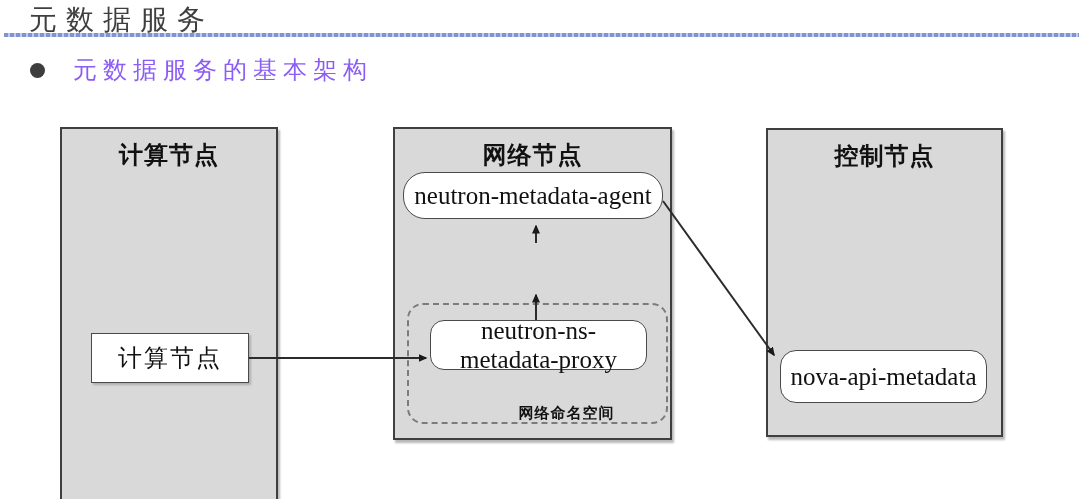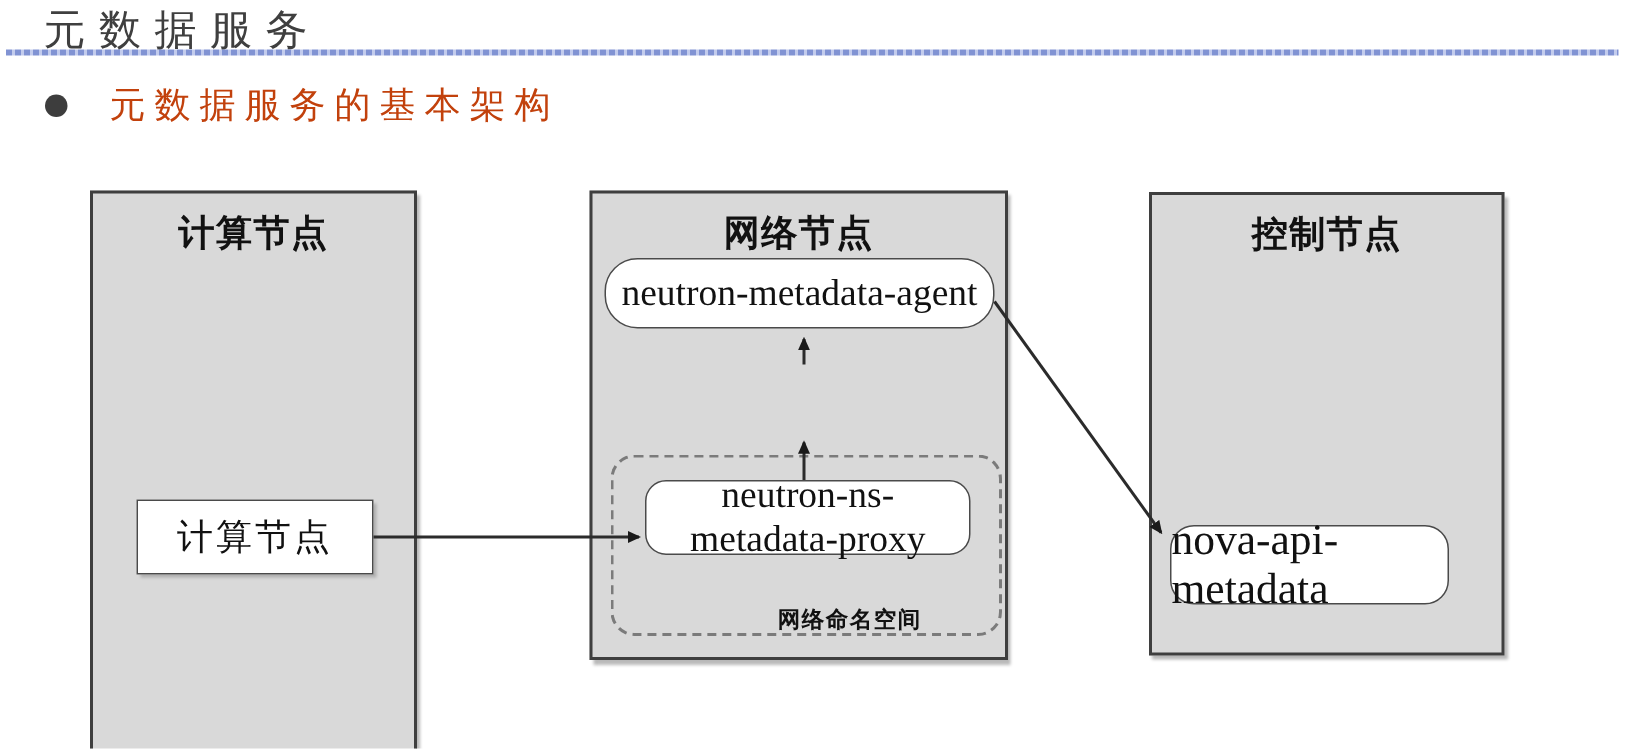--- a/index.html
+++ b/index.html
@@ -24,21 +24,21 @@
     background: repeating-linear-gradient(90deg,
       #8193d3 0px, #8193d3 4px,
       #c3cced 4px, #c3cced 6px);
   }
   .bullet-row { position: absolute; left: 30px; top: 55px; height: 30px; display: flex; align-items: center; }
   .bullet-dot {
     width: 15px; height: 15px; border-radius: 50%;
     background: #3d3d3d; margin-right: 28px; flex: 0 0 auto;
   }
   .bullet-text {
-    font-size: 24px; letter-spacing: 6px; color: #c2410c; white-space: nowrap;
+    font-size: 24px; letter-spacing: 6px; color: #8b5cf6; white-space: nowrap;
   }
 
   
   .node {
     position: absolute;
     background: #d9d9d9;
     border: 2px solid #3f3f3f;
     box-shadow: 2px 3px 2px rgba(0,0,0,0.28);
     box-sizing: border-box;
   }
@@ -82,22 +82,22 @@
     left: 430px; top: 320px; width: 217px; height: 50px;
     border-radius: 14px; font-size: 25px; line-height: 29px;
     flex-direction: column;
   }
   #namespace-label {
     position: absolute; left: 469px; top: 388px; width: 195px;
     text-align: center; font-weight: bold; font-size: 15px;
     letter-spacing: 1px; color: #111; margin-top: 16px;
   }
   #nova-box {
-    left: 780px; top: 350px; width: 186px; height: 53px;
-    border-radius: 16px; font-size: 29px;
+    left: 780px; top: 350px; width: 207px; height: 53px;
+    border-radius: 16px; font-size: 25px;
   }
 
   
   #arrows {
     position: absolute; left: 0; top: 0; width: 1085px; height: 499px;
     pointer-events: none;
   }
   #arrows line { stroke: #2b2b2b; stroke-width: 2; }
 </style>
 </head>

